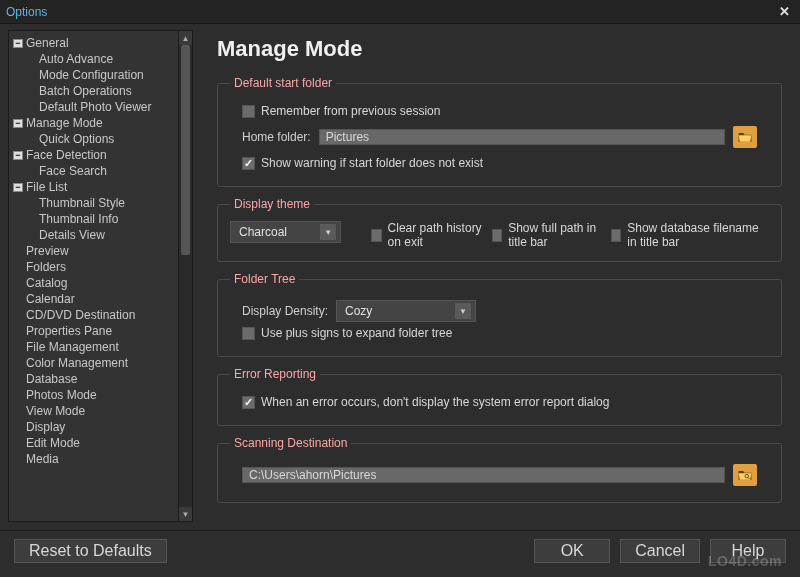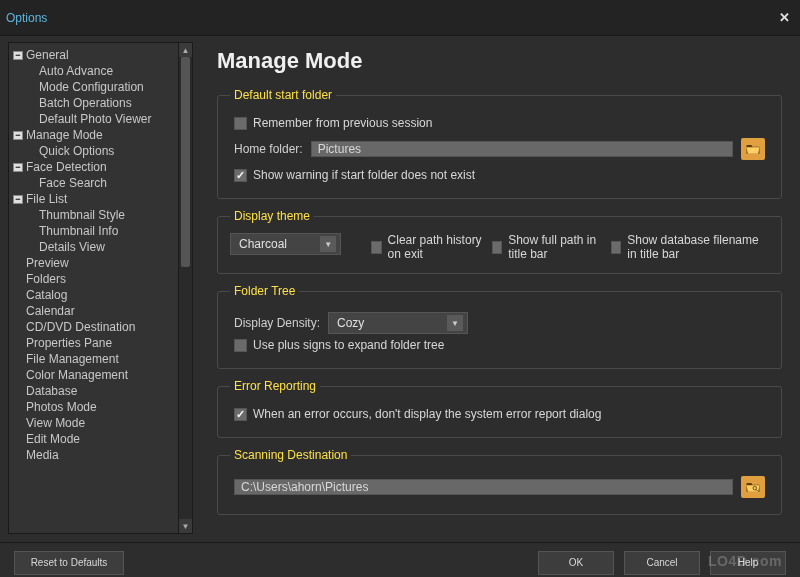--- a/index.html
+++ b/index.html
@@ -5,21 +5,21 @@
   * { box-sizing: border-box; margin: 0; padding: 0; }
   html, body { width: 800px; height: 577px; overflow: hidden; }
   body {
     background: #2d2d2d;
     font-family: "Segoe UI", Tahoma, sans-serif;
     font-size: 12px;
     color: #d0d0d0;
     position: relative;
   }
   .titlebar {
-    height: 36px;
+    height: 24px;
     background: #232323;
     border-bottom: 1px solid #1a1a1a;
     display: flex;
     align-items: center;
     padding: 2px 6px;
   }
   .titlebar-title { color: #5db5e0; font-size: 12px; }
   .titlebar-close { margin-left: auto; color: #e0e0e0; font-size: 13px; font-weight: bold; cursor: pointer; padding: 0 4px; }
   .main {
     display: flex;
@@ -59,22 +59,22 @@
     padding: 6px 10px 8px 16px;
     overflow: hidden;
   }
   h1.page-title { font-size: 22px; font-weight: bold; color: #f0f0f0; margin-bottom: 14px; }
   fieldset.grp {
     border: 1px solid #4a4a4a;
     border-radius: 3px;
     margin-bottom: 10px;
     padding: 10px 12px 12px 12px;
   }
-  fieldset.grp legend { color: #fde047; padding: 0 4px; font-size: 12px; }
-  .row { display: flex; align-items: center; gap: 8px; margin: 4px 4px; }
+  fieldset.grp legend { color: #fca5a5; padding: 0 4px; font-size: 12px; }
+  .row { display: flex; align-items: center; gap: 8px; margin: 4px 12px; }
   .col { display: flex; gap: 4px; }
   .chk { width: 13px; height: 13px; background: #6b6b6b; border: 1px solid #555; display: inline-flex; margin-right: 6px; cursor: pointer; align-items: center; justify-content: center; color: #fff; font-size: 11px; line-height: 11px; }
   .chk.checked::after { content: "✓"; color: #f5f5f5; font-weight: bold; }
   label.ck { display: flex; align-items: center; color: #d8d8d8; cursor: pointer; }
   .text-input {
     background: #686868;
     border: 1px solid #555;
     color: #d8d8d8;
     height: 16px;
     padding: 0 6px;
@@ -113,21 +113,21 @@
     height: 24px;
     min-width: 76px;
     padding: 0 14px;
     background: #3d3d3d;
     border: 1px solid #555;
     color: #d8d8d8;
     display: inline-flex;
     align-items: center;
     justify-content: center;
     cursor: pointer;
-    font-size: 10px;
+    font-size: 16px;
   }
   .spacer { flex: 1; }
   .watermark {
     position: absolute;
     right: 18px;
     bottom: 8px;
     font-size: 14px;
     font-weight: 600;
     color: rgba(255,255,255,0.22);
     letter-spacing: 0.5px;
@@ -235,20 +235,24 @@
           <span class="sp10"></span>
           <span>Database</span>
         </div>
         <div class="tree-row">
           <span class="sp10"></span>
           <span>Photos Mode</span>
         </div>
         <div class="tree-row">
           <span class="sp10"></span>
           <span>View Mode</span>
+        </div>
+        <div class="tree-row">
+          <span class="sp10"></span>
+          <span>Display</span>
         </div>
         <div class="tree-row">
           <span class="sp10"></span>
           <span>Edit Mode</span>
         </div>
         <div class="tree-row">
           <span class="sp10"></span>
           <span>Media</span>
         </div>
       </div>

